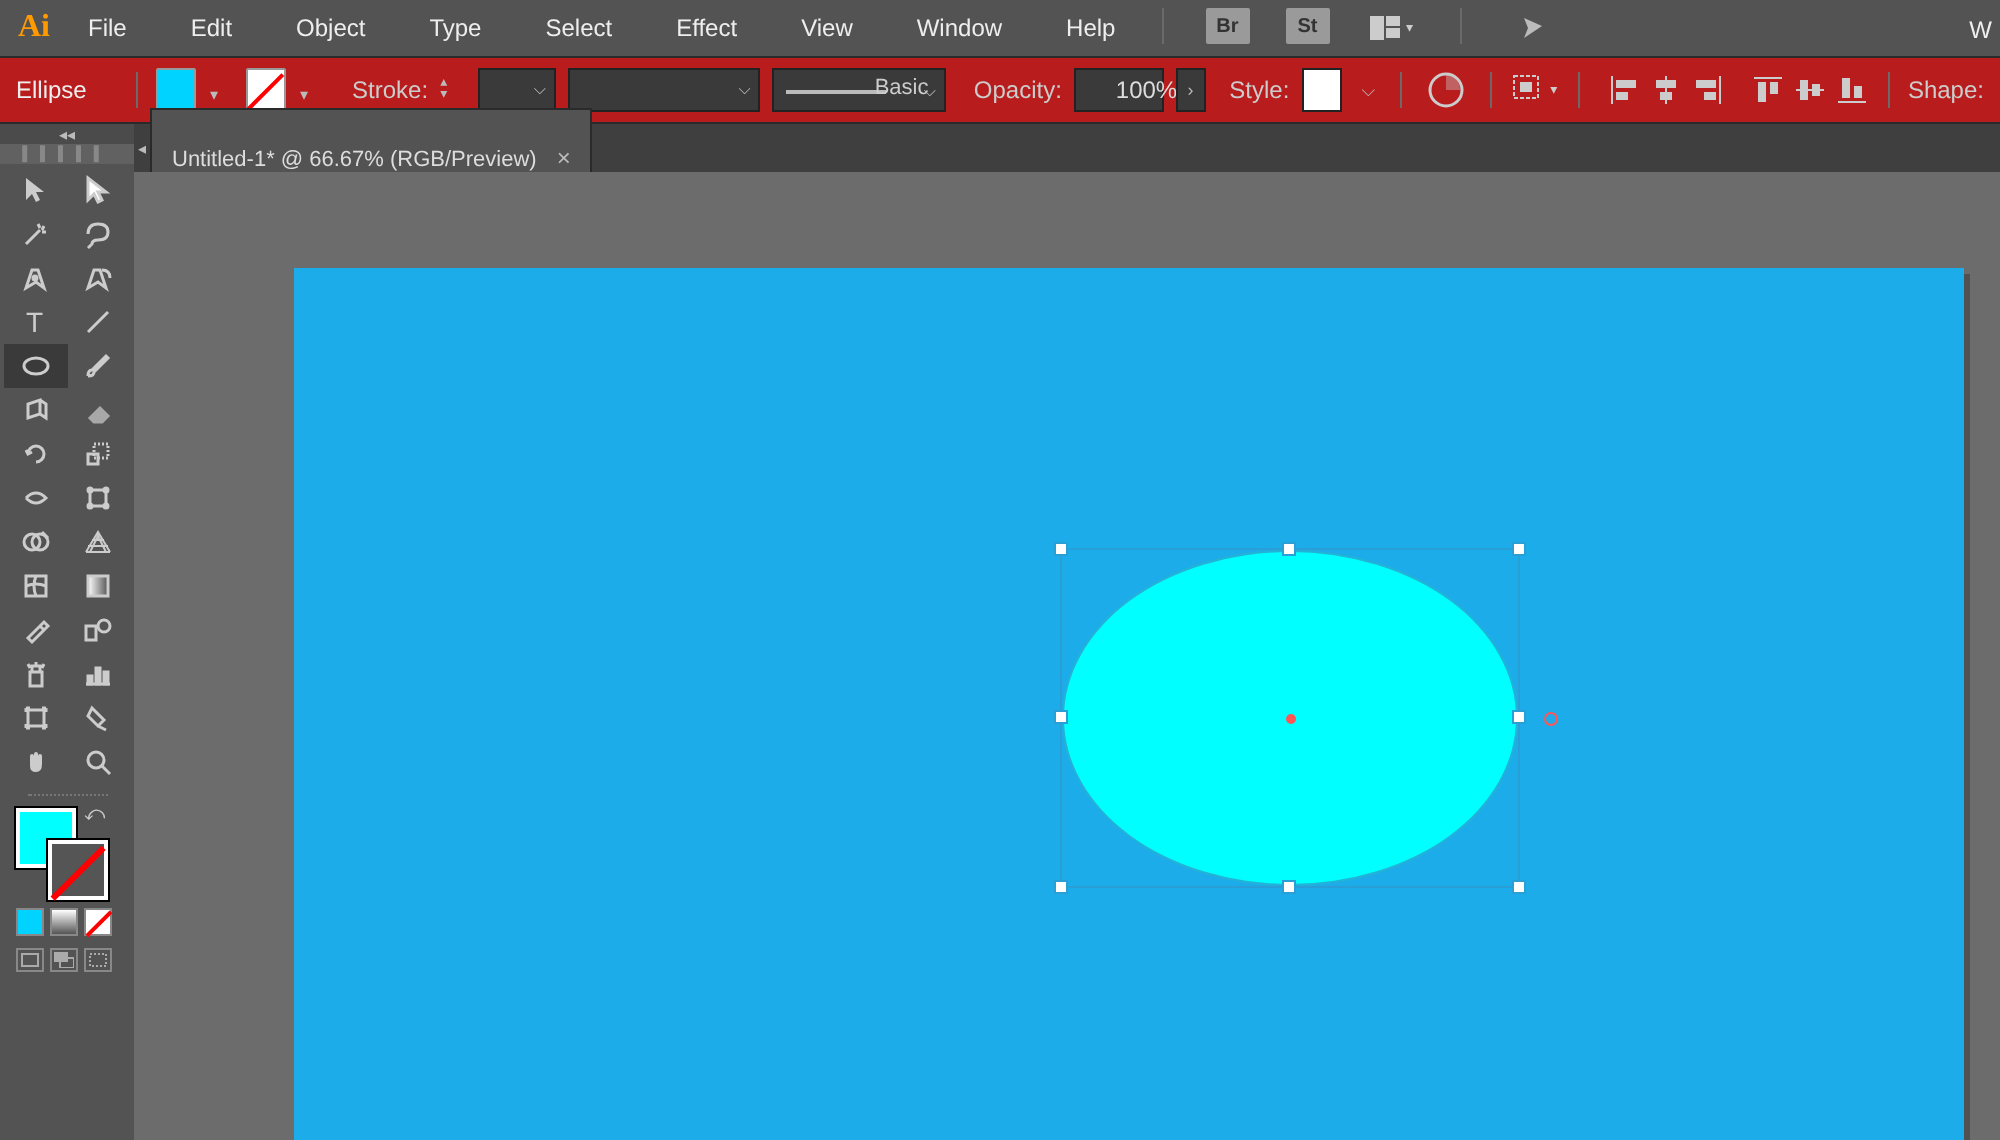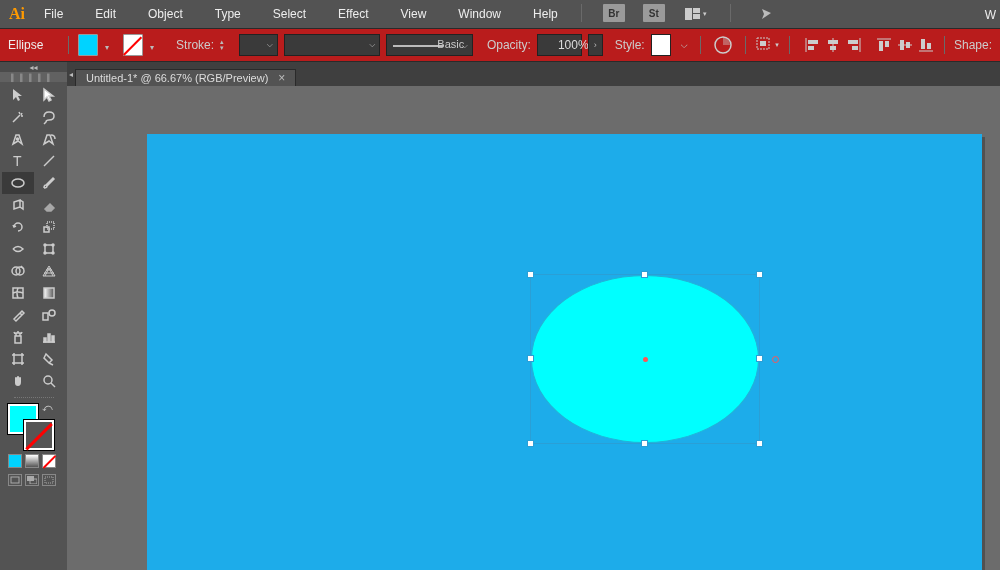--- a/index.html
+++ b/index.html
@@ -55,21 +55,21 @@
 .mode-row{display:flex;gap:3px;padding:4px 8px}
 .mode-sq{width:14px;height:14px;border:1px solid #888;cursor:pointer}
 .mode-sq.fill{background:#00d3ff}
 .mode-sq.grad{background:linear-gradient(#fff,#555)}
 .mode-sq.none{background:#fff;position:relative}
 .mode-sq.none::after{content:"";position:absolute;width:140%;height:2px;background:#f00;top:50%;left:-20%;transform:rotate(-45deg)}
 .screen-row{display:flex;gap:3px;padding:2px 8px}
 .screen-btn{width:14px;height:12px;border:1px solid #888;cursor:pointer;display:flex;align-items:center;justify-content:center}
 .right-area{flex:1;display:flex;flex-direction:column;position:relative;background:#535353}
 .tab-bar{height:24px;background:#3f3f3f;display:flex;align-items:flex-end}
-.tab{height:17px;background:#535353;border:1px solid #2a2a2a;border-bottom:none;display:flex;align-items:center;padding:0 10px;gap:10px;font-size:11px;color:#ddd;cursor:pointer}
+.tab{height:32px;background:#535353;border:1px solid #2a2a2a;border-bottom:none;display:flex;align-items:flex-end;padding:0 10px;gap:10px;font-size:11px;color:#ddd;cursor:pointer}
 .tab-close{font-size:12px;color:#bbb;cursor:pointer}
 .tab-bar-left{width:8px;height:24px;display:flex;align-items:center;justify-content:center;font-size:8px;color:#bbb;cursor:pointer;background:#3f3f3f}
 .canvas-area{flex:1;background:#6c6c6c;position:relative;overflow:hidden}
 .artboard{position:absolute;left:80px;top:48px;width:835px;height:480px;background:#1dacea;box-shadow:3px 3px 0 rgba(0,0,0,.25)}
 .selection{position:absolute;left:383px;top:140px;width:230px;height:170px;border:1px solid #2a9fd6}
 .handle{width:7px;height:7px;background:#fff;border:1px solid #2a9fd6;position:absolute}
 .handle.tl{left:-4px;top:-4px}.handle.tm{left:calc(50% - 4px);top:-4px}.handle.tr{right:-4px;top:-4px}
 .handle.ml{left:-4px;top:calc(50% - 4px)}.handle.mr{right:-4px;top:calc(50% - 4px)}
 .handle.bl{left:-4px;bottom:-4px}.handle.bm{left:calc(50% - 4px);bottom:-4px}.handle.br{right:-4px;bottom:-4px}
 .ellipse{width:100%;height:100%;background:#00ffff;border-radius:50%;border:1px solid #22b3d6}

